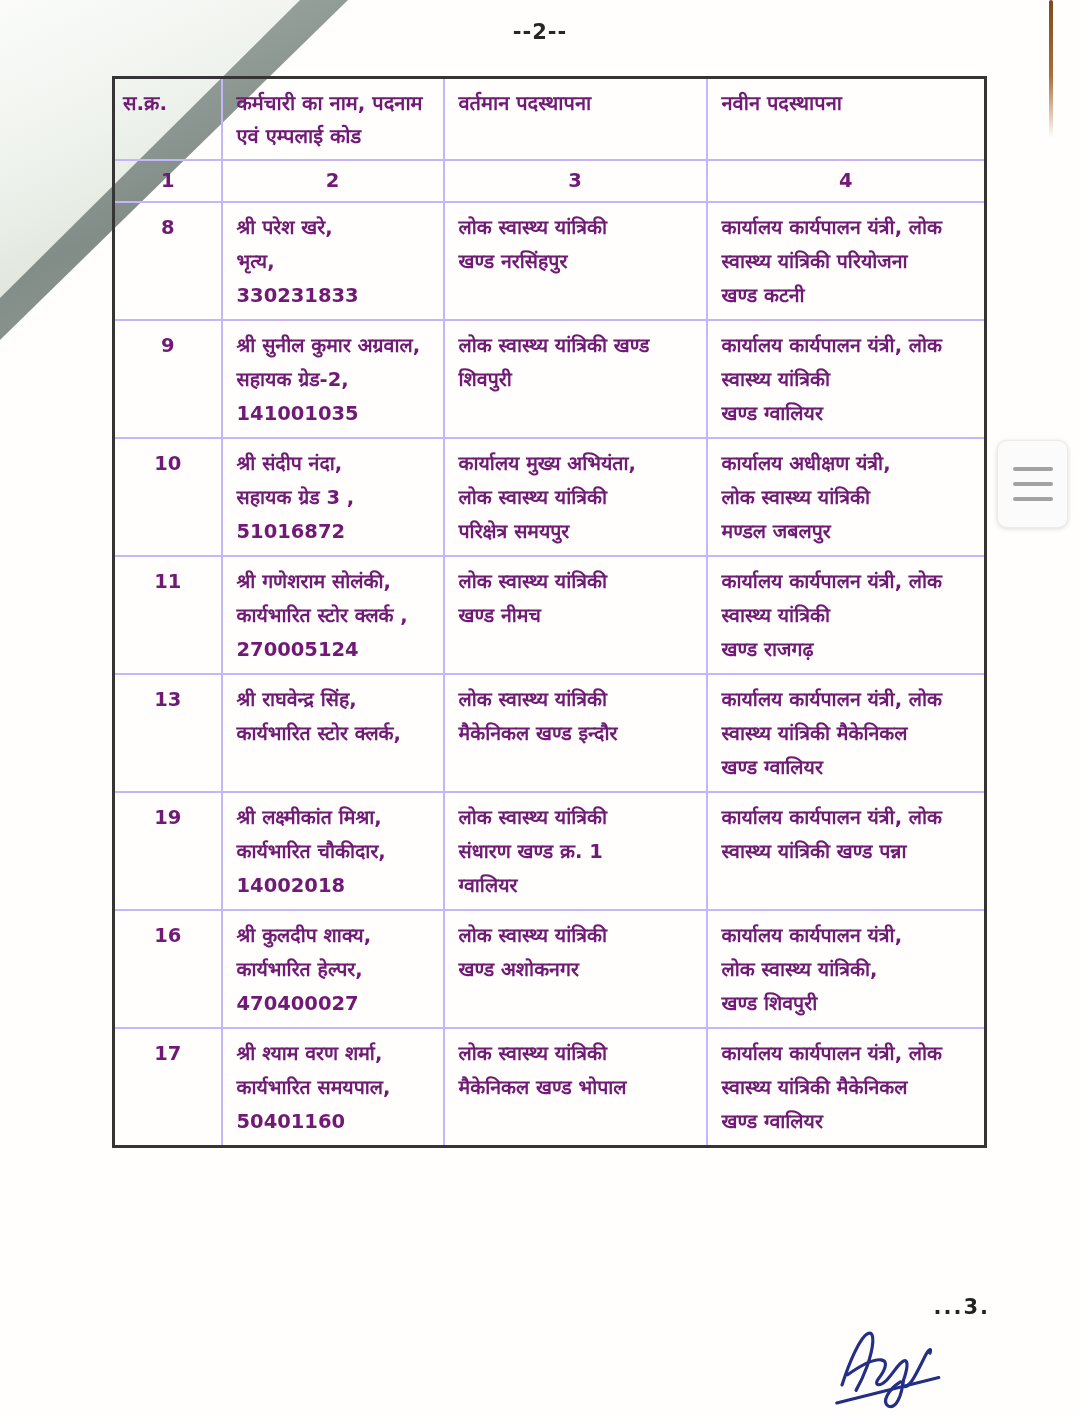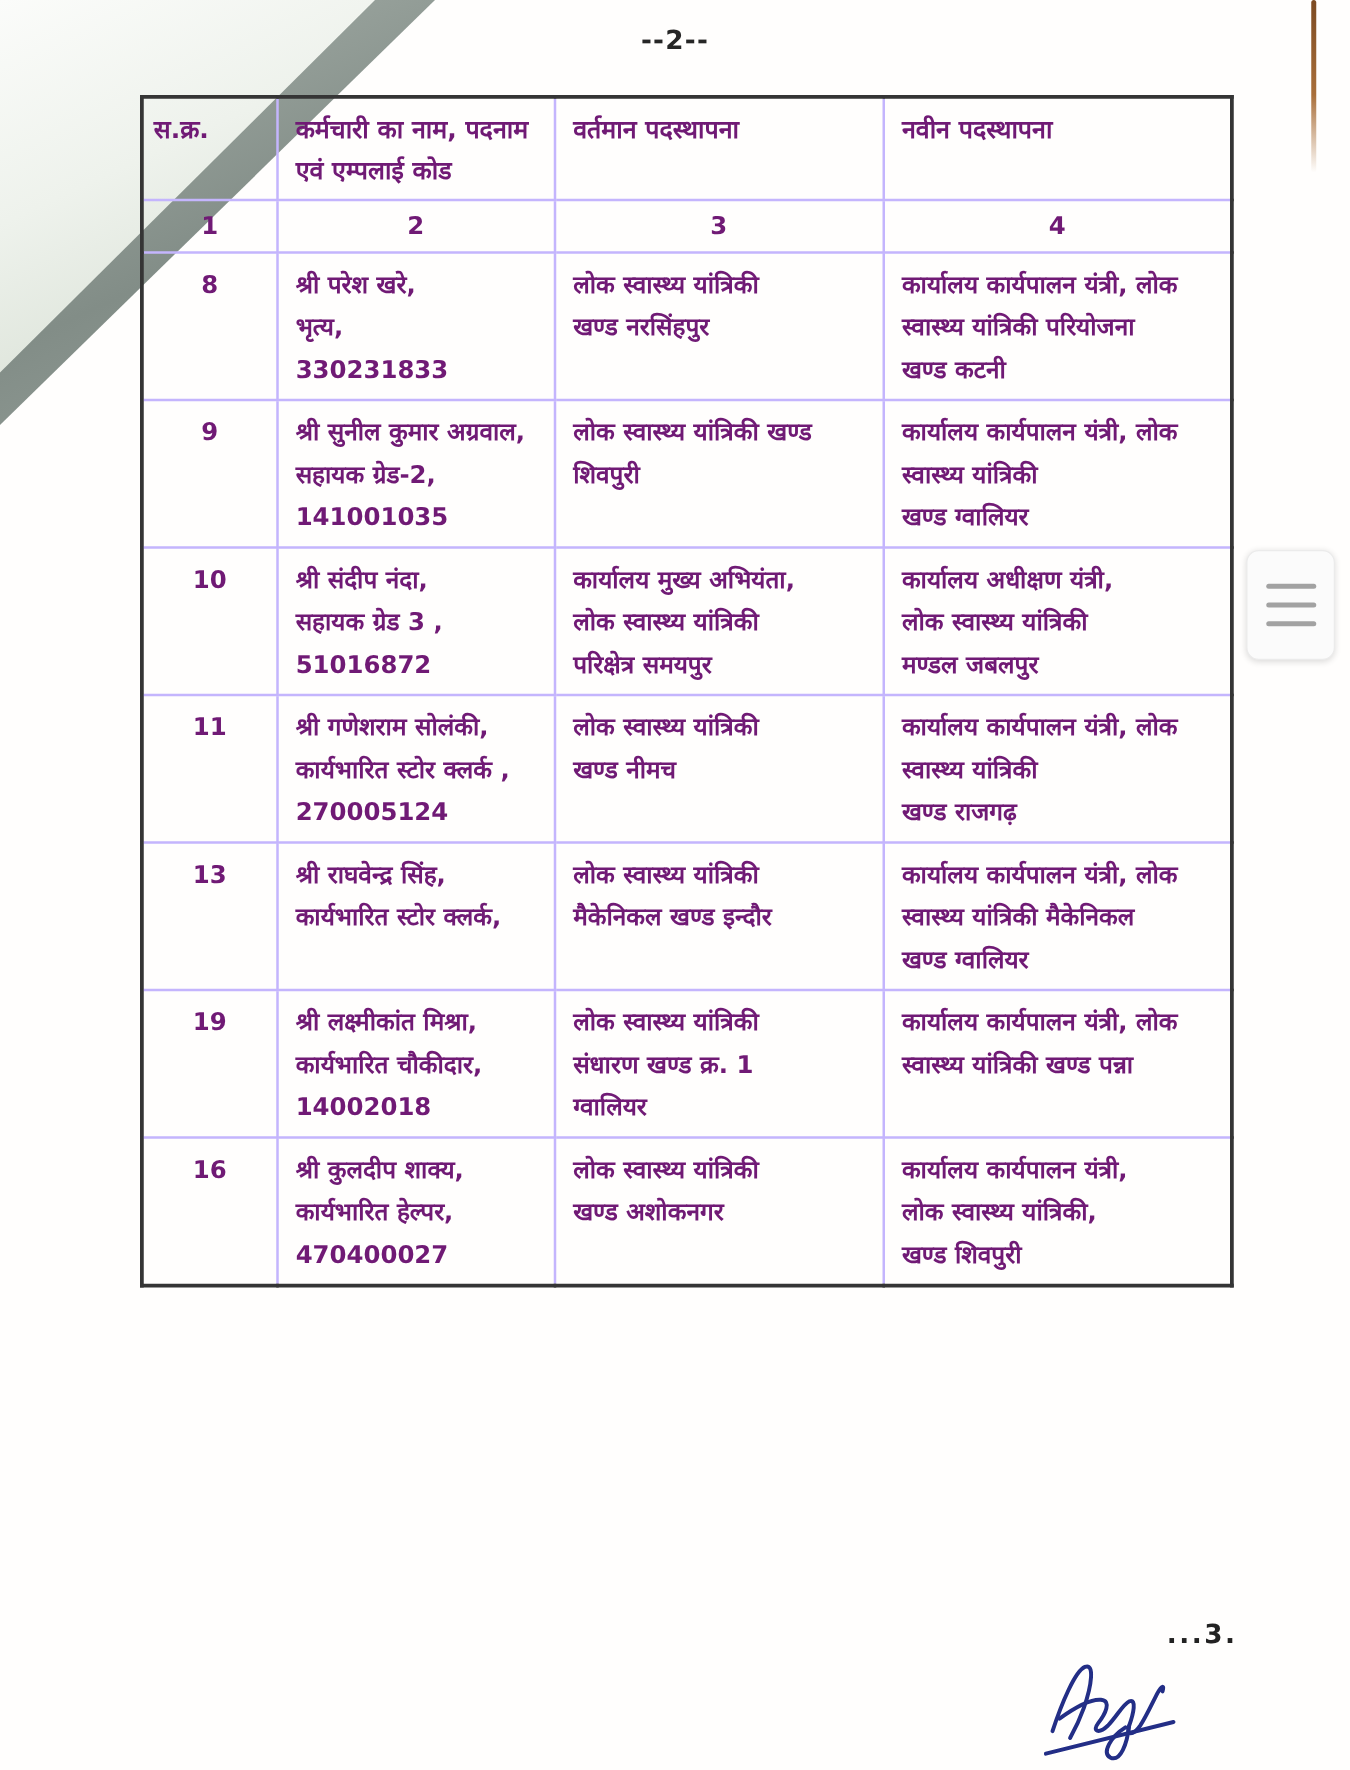--- a/index.html
+++ b/index.html
@@ -184,20 +184,31 @@
     <td class="c-sno">16</td>
     <td>श्री कुलदीप शाक्य,
 कार्यभारित हेल्पर,
 470400027</td>
     <td>लोक स्वास्थ्य यांत्रिकी
 खण्ड अशोकनगर</td>
     <td>कार्यालय कार्यपालन यंत्री,
 लोक स्वास्थ्य यांत्रिकी,
 खण्ड शिवपुरी</td>
   </tr>
+      <tr class="data-row">
+    <td class="c-sno">17</td>
+    <td>श्री श्याम वरण शर्मा,
+कार्यभारित समयपाल,
+50401160</td>
+    <td>लोक स्वास्थ्य यांत्रिकी
+मैकेनिकल खण्ड भोपाल</td>
+    <td>कार्यालय कार्यपालन यंत्री, लोक
+स्वास्थ्य यांत्रिकी मैकेनिकल
+खण्ड ग्वालियर</td>
+  </tr>
     </tbody>
 </table>
 
 <div class="menu-fab">
   <span style="display:contents">
     <span class="bar"></span><span class="bar"></span><span class="bar"></span>
   </span>
 </div>
 
 <div class="next-page">...3.</div>

